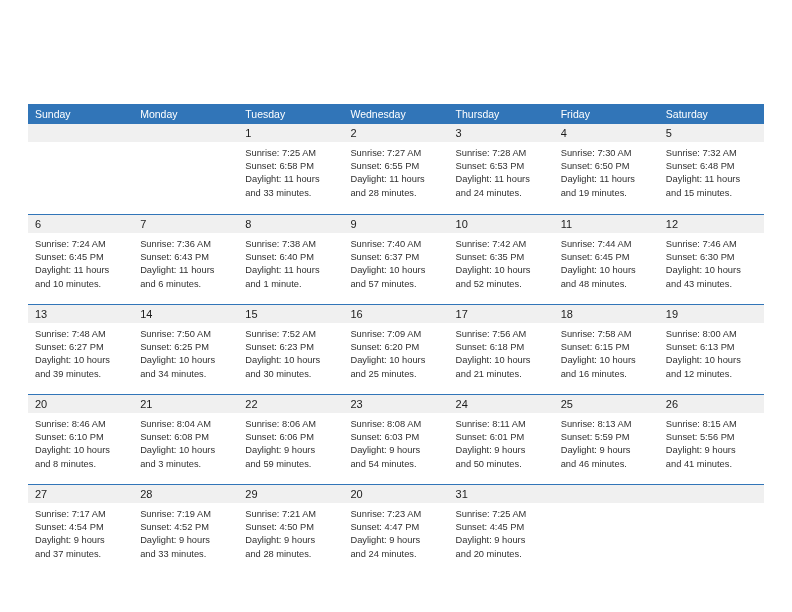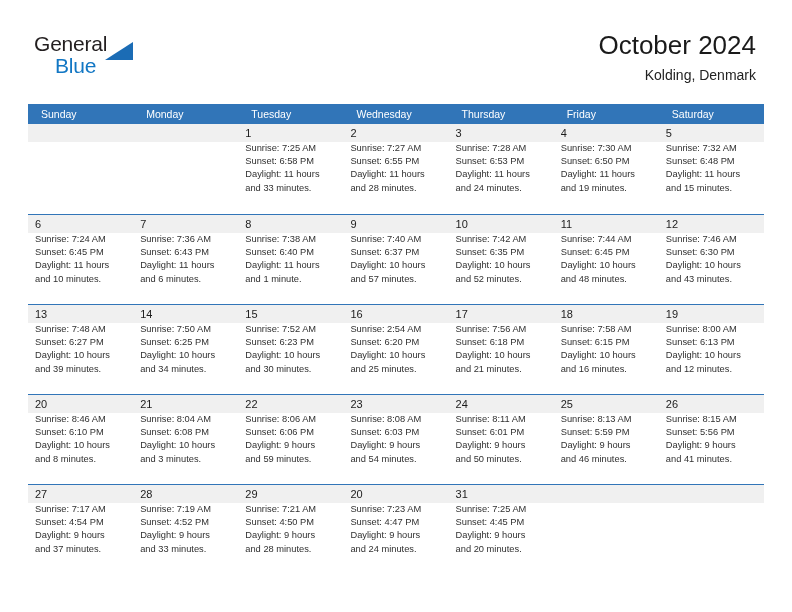--- a/index.html
+++ b/index.html
@@ -81,21 +81,21 @@
   .weekday-row {
     display: flex;
     background: #3175b8;
     height: 20px;
     align-items: center;
   }
   .weekday {
     flex: 1 1 0;
     color: #ffffff;
     font-size: 10.5px;
-    padding-left: 13px;
+    padding-left: 7px;
     line-height: 1;
     white-space: nowrap;
   }
 
   .week-row {
     display: flex;
     border-top: 1.5px solid #3175b8;
     height: 90px;
   }
   .week-row.first { border-top: none; }
@@ -112,46 +112,35 @@
     padding: 0 0 0 7px;
     display: flex;
     align-items: center;
   }
   .day-number {
     font-size: 11px;
     color: #1c1c1c;
     line-height: 1;
   }
   .day-body {
-    padding: 0 6px 0 7px;
+    padding: 5px 6px 0 7px;
   }
   .day-line {
     font-size: 9.3px;
     color: #303030;
     line-height: 13.2px;
     white-space: nowrap;
   }
   .empty .day-number-strip { background: #f0f0f0; }
 </style>
 </head>
 <body>
 
 <div id="page">
 
-  <div class="header">
-    <div class="logo">
-      <span class="logo-general">General</span>
-      <span class="logo-triangle"></span>
-      <span class="logo-blue">Blue</span>
-    </div>
-    <div class="title-block">
-      <h1 class="cal-title">October 2024</h1>
-      <p class="cal-subtitle">Kolding, Denmark</p>
-    </div>
-  </div>
 
   <div class="calendar">
     <div class="weekday-row">
       <div class="weekday">Sunday</div>
       <div class="weekday">Monday</div>
       <div class="weekday">Tuesday</div>
       <div class="weekday">Wednesday</div>
       <div class="weekday">Thursday</div>
       <div class="weekday">Friday</div>
       <div class="weekday">Saturday</div>
@@ -336,21 +325,21 @@
               <div class="day-line">Sunset: 6:23 PM</div>
               <div class="day-line">Daylight: 10 hours</div>
               <div class="day-line">and 30 minutes.</div>
             </div>
           </div>
           <div class="day-cell">
             <div class="day-number-strip">
               <span class="day-number">16</span>
             </div>
             <div class="day-body">
-              <div class="day-line">Sunrise: 2:54 AM</div>
+              <div class="day-line">Sunrise: 7:09 AM</div>
               <div class="day-line">Sunset: 6:20 PM</div>
               <div class="day-line">Daylight: 10 hours</div>
               <div class="day-line">and 25 minutes.</div>
             </div>
           </div>
           <div class="day-cell">
             <div class="day-number-strip">
               <span class="day-number">17</span>
             </div>
             <div class="day-body">

